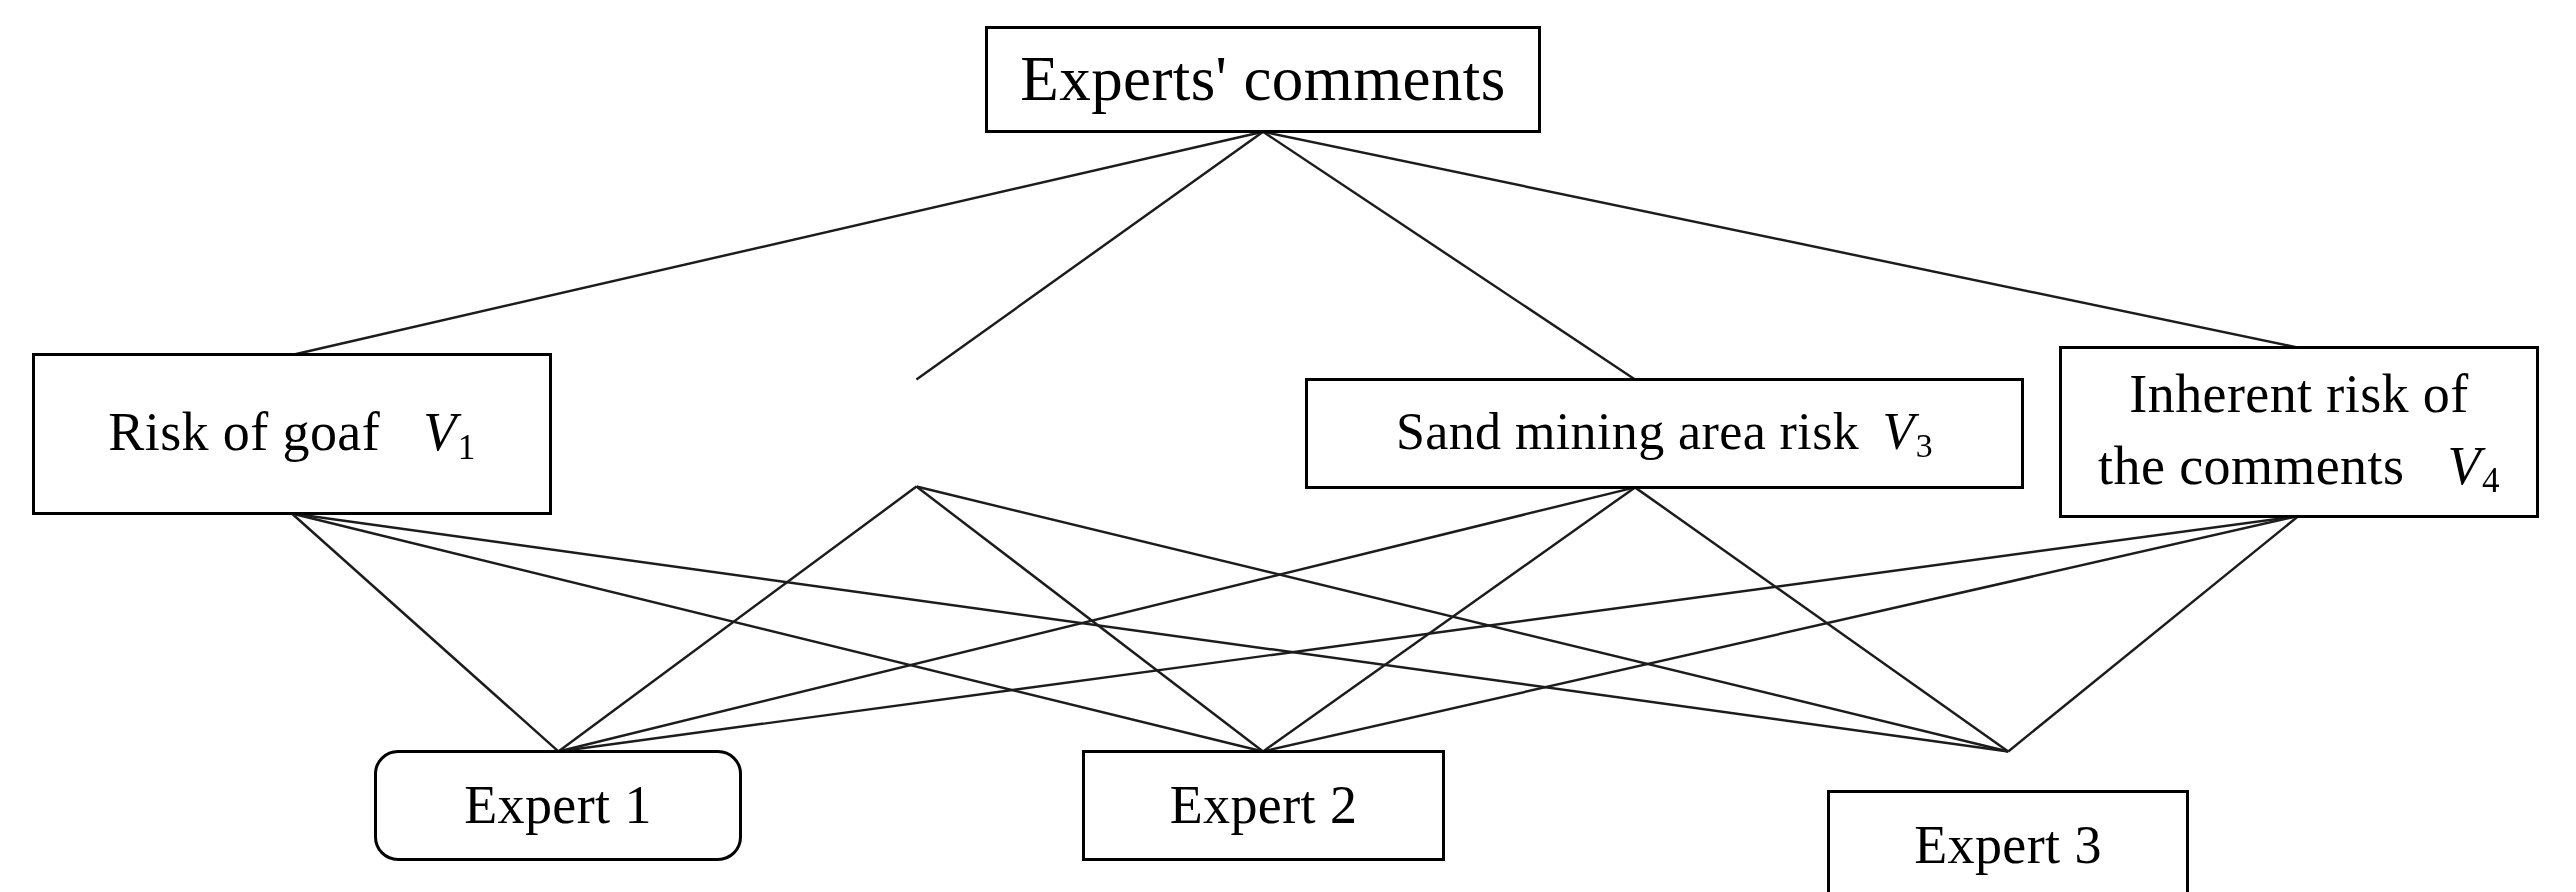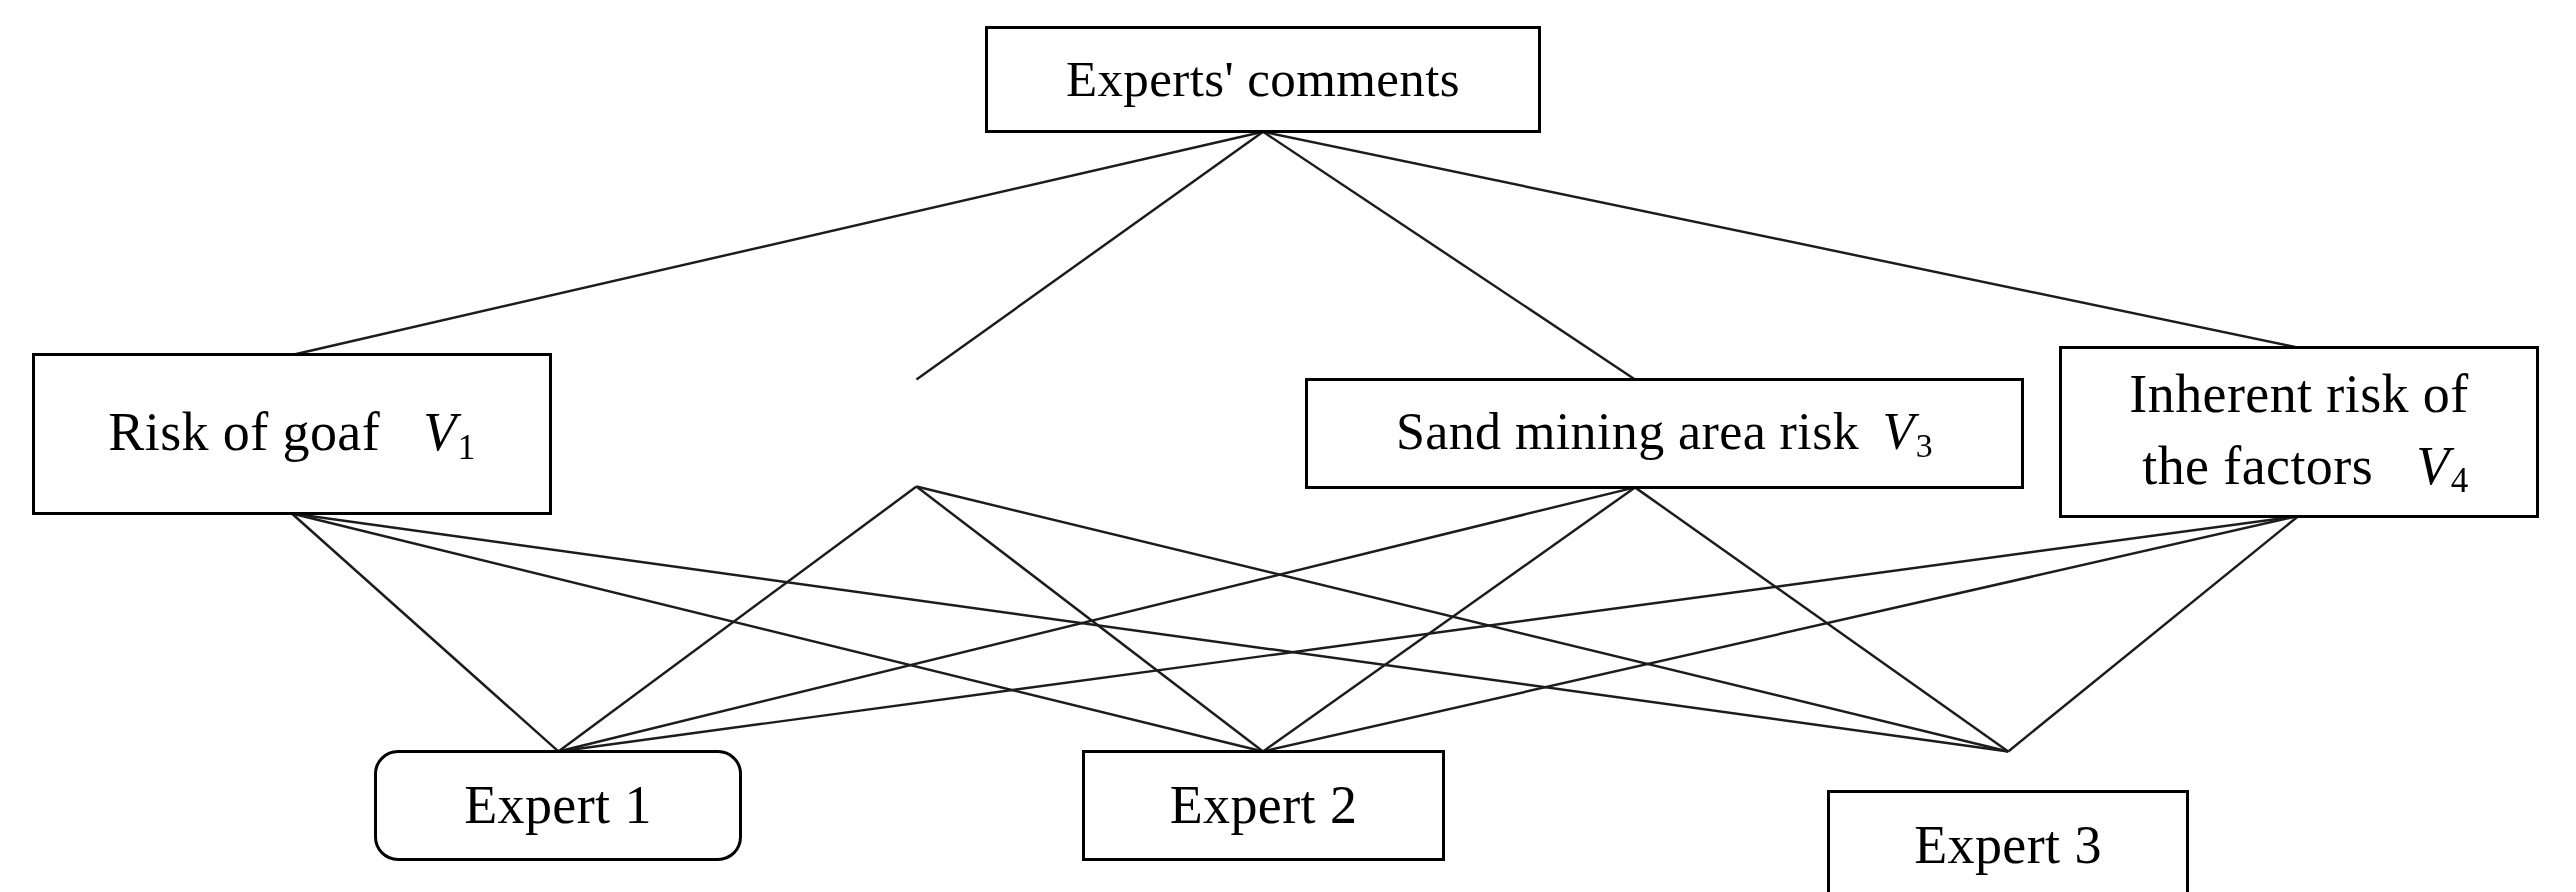--- a/index.html
+++ b/index.html
@@ -30,21 +30,21 @@
     background: #ffffff;
     display: flex;
     align-items: center;
     justify-content: center;
     text-align: center;
     font-size: 54px;
     line-height: 1.32;
     letter-spacing: 0.4px;
     white-space: nowrap;
   }
-  #node-top { left: 985px; top: 26px;  width: 556px; height: 107px; font-size: 51px; }
+  #node-top { left: 985px; top: 26px;  width: 556px; height: 107px; font-size: 63px; }
   #node-v1  { left: 32px;   top: 353px; width: 520px; height: 162px; }
   #node-v2  { left: 617px;  top: 378px; width: 598px; height: 110px; }
   #node-v3  { left: 1275px; top: 378px; width: 719px; height: 111px; font-size: 52px; margin-left: 30px; }
   #node-v4  { left: 2059px; top: 346px; width: 480px; height: 172px; }
   #node-e1  { left: 374px;  top: 750px; width: 368px; height: 111px; border-radius: 24px; }
   #node-e2  { left: 1082px; top: 750px; width: 363px; height: 111px; }
   #node-e3  { left: 1827px; top: 790px; width: 362px; height: 111px; }
   .vvar {
     font-style: italic;
     margin-left: 0.8em;
@@ -95,23 +95,23 @@
   </div>
 
 
   <div class="node" id="node-v3">
     <span>
       <span>Sand mining area risk</span><span class="vvar vvar-sm">V</span><span class="vsub">3</span>
     </span>
   </div>
 
   <div class="node" id="node-v4">
-    <span style="white-space:normal;text-align:right;">
+    <span style="white-space:normal;">
       <span>Inherent risk of</span><br>
-      <span>the factors</span><span class="vvar">V</span><span class="vsub">4</span>
+      <span>the comments</span><span class="vvar">V</span><span class="vsub">4</span>
     </span>
   </div>
 
   <div class="node" id="node-e1">
     <span>Expert 1</span>
   </div>
 
   <div class="node" id="node-e2">
     <span>Expert 2</span>
   </div>

